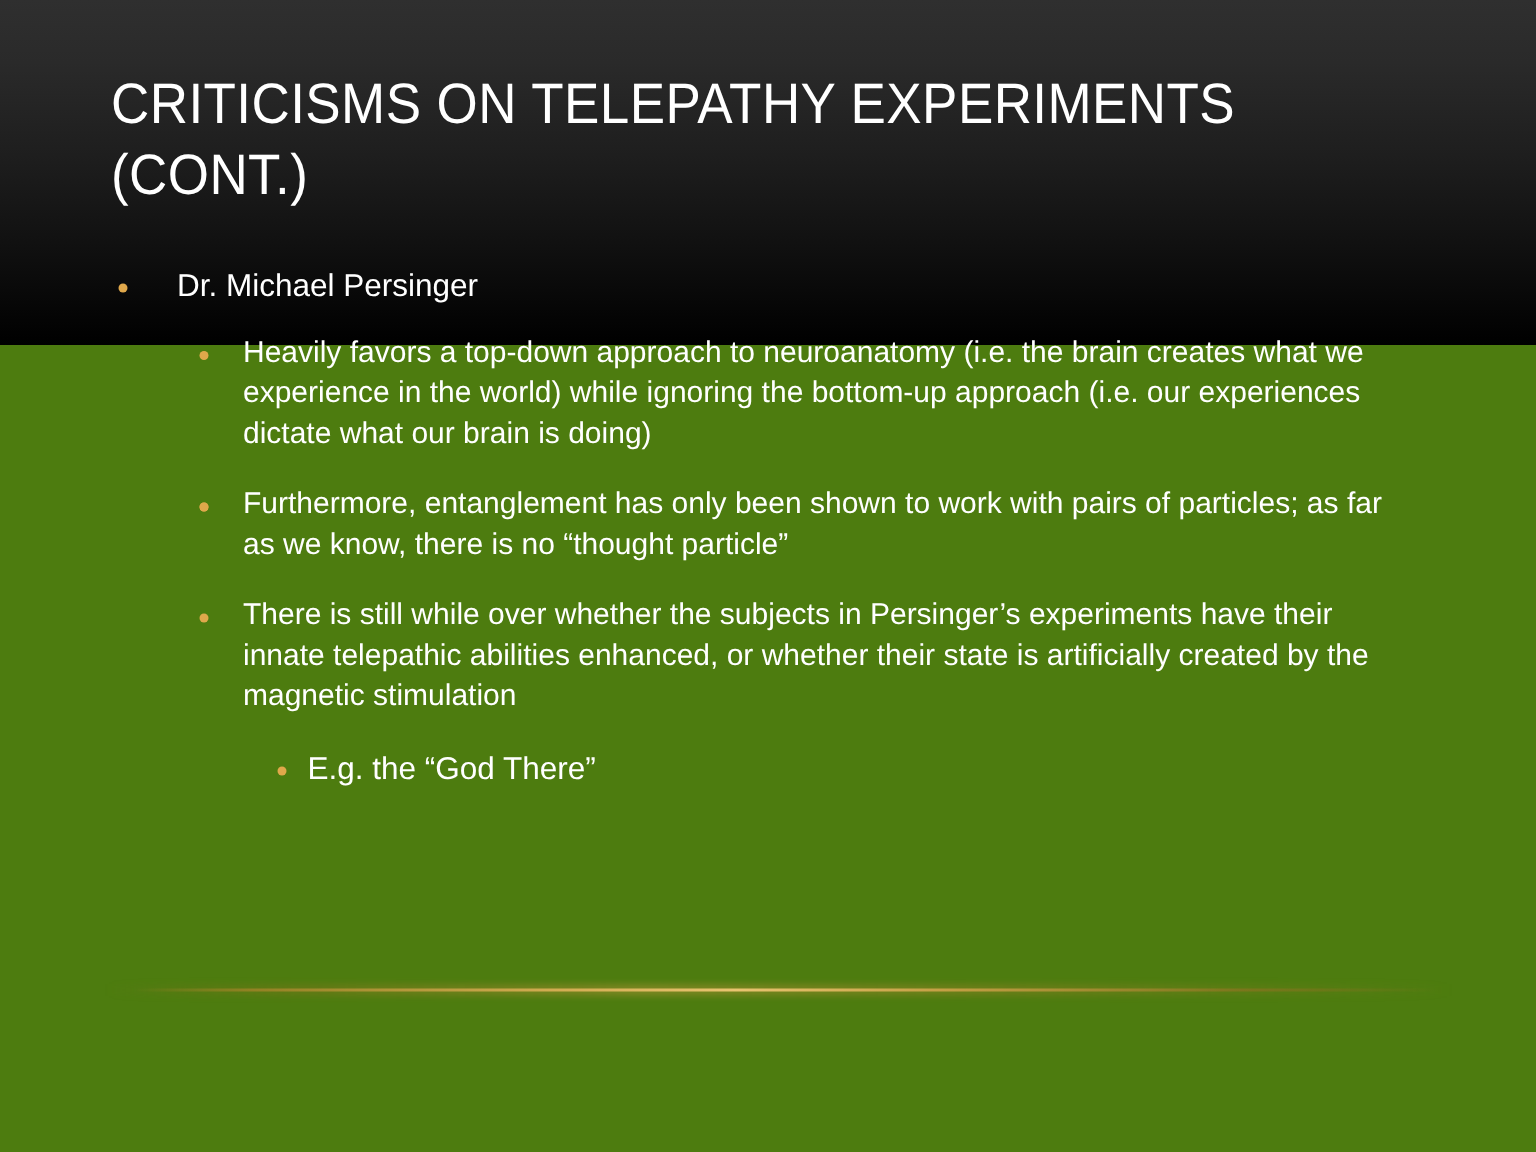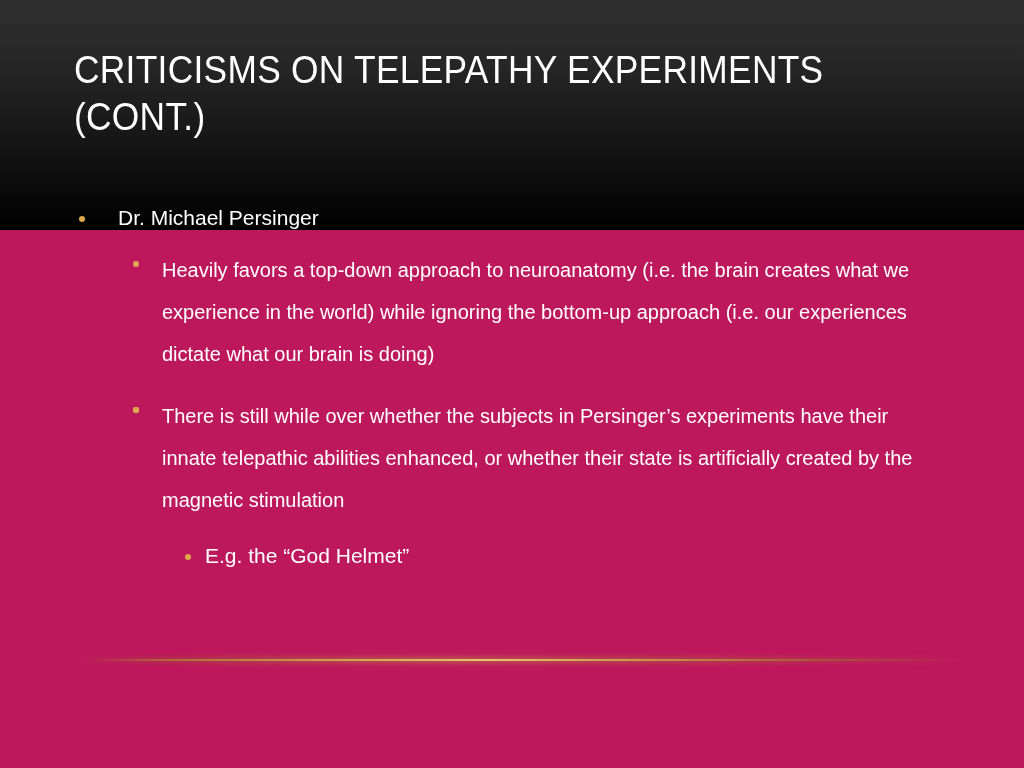--- a/index.html
+++ b/index.html
@@ -11,21 +11,21 @@
     width: 1024px;
     height: 768px;
     overflow: hidden;
     font-family: "Liberation Sans", sans-serif;
   }
 
   #slide {
     position: relative;
     width: 1024px;
     height: 768px;
-    background: #be185d;
+    background: #4d7c0f;
     overflow: hidden;
   }
 
   
   #slide-bg-gradient {
     position: absolute;
     left: 0;
     top: 0;
     width: 1024px;
     height: 230px;
@@ -51,21 +51,21 @@
     text-transform: uppercase;
     font-family: "Liberation Sans Narrow", "Liberation Sans", sans-serif;
     transform: scaleX(0.93);
     transform-origin: left top;
     white-space: pre-line;
   }
 
   #body-area {
     position: absolute;
     left: 0;
-    top: 203px;
+    top: 176px;
     width: 1024px;
   }
 
   .bullet-row {
     position: relative;
     display: block;
   }
 
   .bullet-dot {
     position: absolute;
@@ -102,21 +102,21 @@
   .lvl2 .bullet-dot {
     left: 133px;
     top: 12px;
     width: 6px;
     height: 6px;
   }
   .lvl2 .bullet-text {
     margin-left: 162px;
     margin-right: 92px;
     font-size: 20px;
-    line-height: 42px;
+    line-height: 27px;
   }
 
   
   .lvl3 {
     margin-top: 20px;
   }
   .lvl3 .bullet-dot {
     left: 185px;
     top: 13px;
     width: 6px;
@@ -188,30 +188,31 @@
       <span class="bullet-dot"></span>
       <div class="bullet-text">Heavily favors a top-down approach to neuroanatomy (i.e. the brain creates what we experience in the world) while ignoring the bottom-up approach (i.e. our experiences dictate what our brain is doing)</div>
     </div>
 
     <div class="bullet-row lvl2">
       <span class="bullet-dot"></span>
     </div>
 
     <div class="bullet-row lvl2">
       <span class="bullet-dot"></span>
+      <div class="bullet-text">Furthermore, entanglement has only been shown to work with pairs of particles; as far as we know, there is no “thought particle”</div>
     </div>
 
     <div class="bullet-row lvl2">
       <span class="bullet-dot"></span>
       <div class="bullet-text">There is still while over whether the subjects in Persinger’s experiments have their innate telepathic abilities enhanced, or whether their state is artificially created by the magnetic stimulation</div>
     </div>
 
     <div class="bullet-row lvl3">
       <span class="bullet-dot"></span>
-      <div class="bullet-text">E.g. the “God Helmet”</div>
+      <div class="bullet-text">E.g. the “God There”</div>
     </div>
 
   </div>
 
   <div id="gold-divider">
     <div class="line-glow"></div>
     <div class="line-core"></div>
   </div>
 
 </div>

